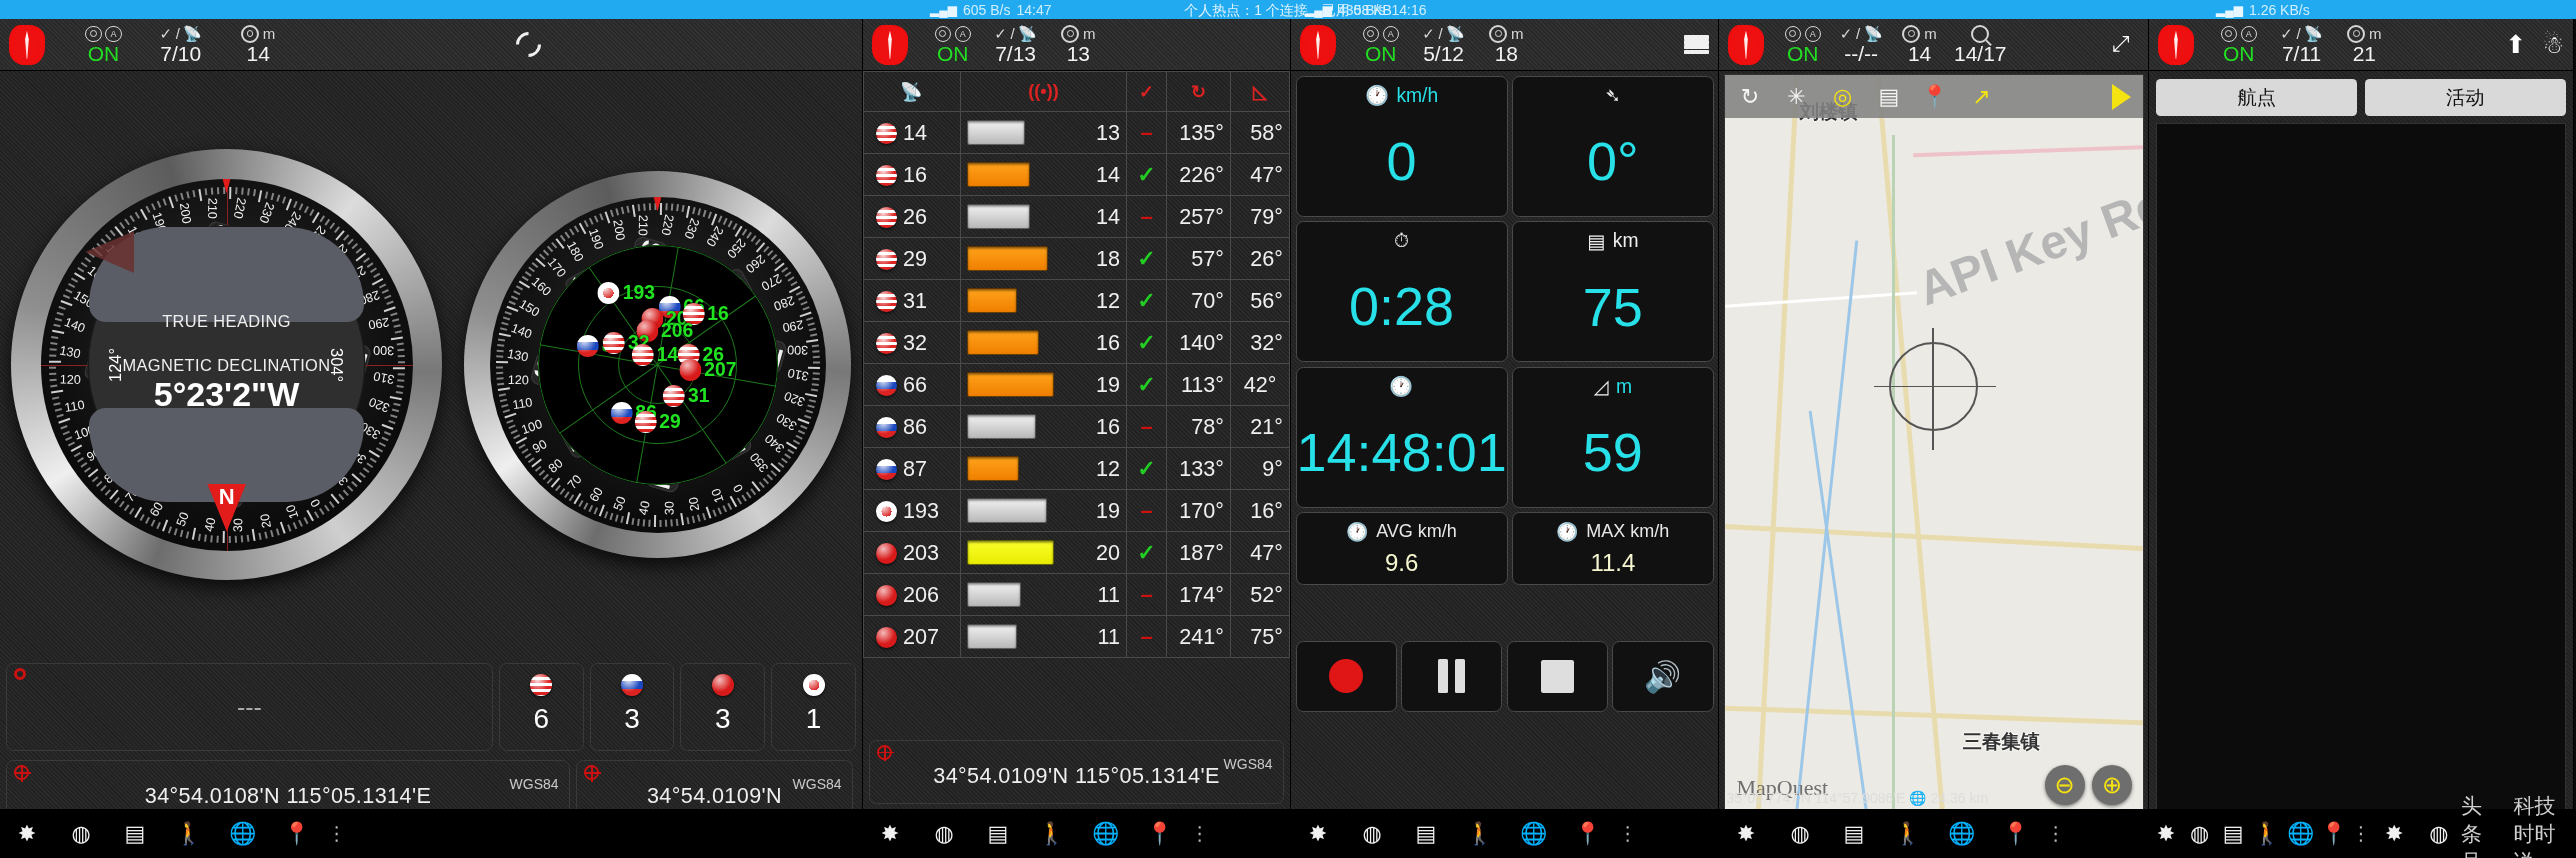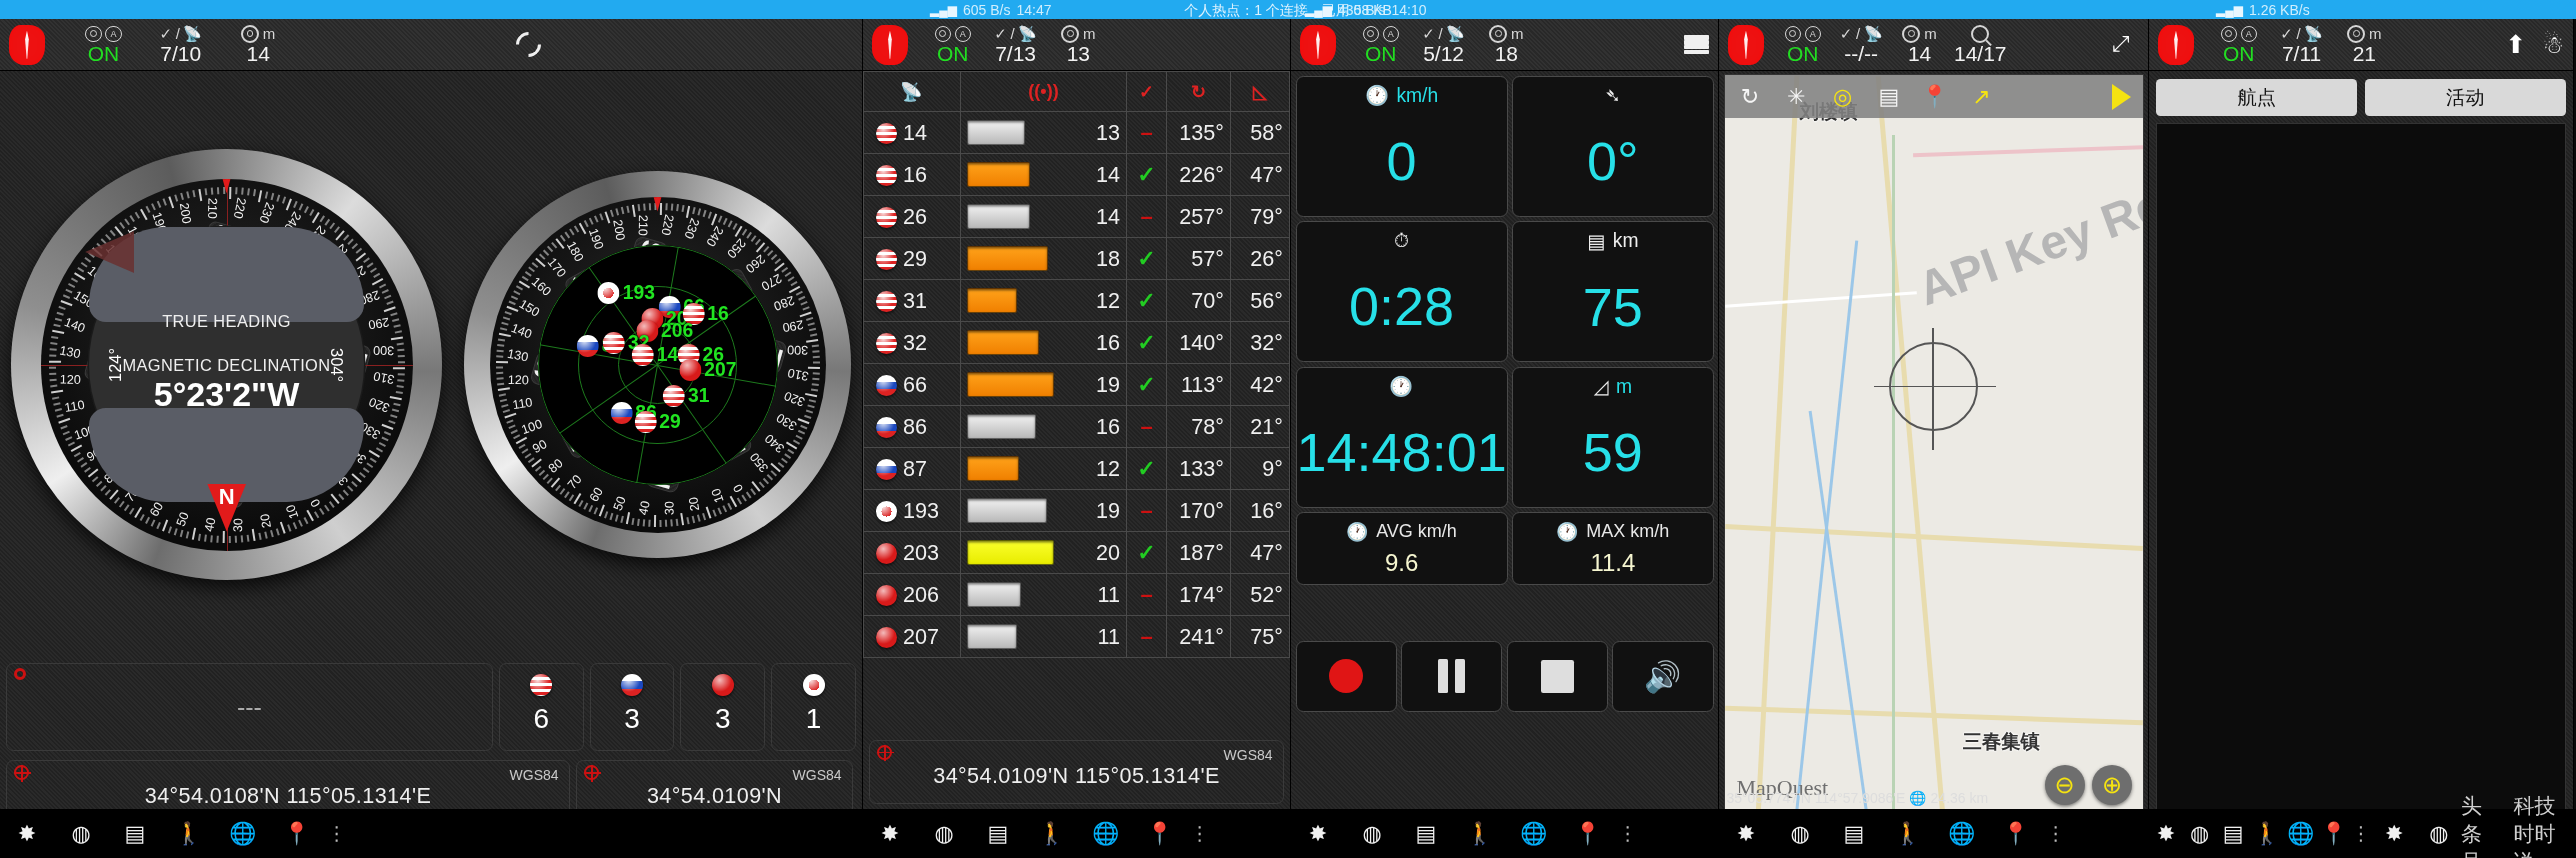--- a/index.html
+++ b/index.html
@@ -118,21 +118,21 @@
   .cardrow { display:flex; gap:6px; padding:4.5px 6px; }
   .card { background-color:#232323;
     background-image:repeating-linear-gradient(45deg, rgba(255,255,255,.03) 0 1.5px, rgba(0,0,0,.05) 1.5px 3px);
     border:0.7px solid #3a3a3a; border-radius:7.4px; position:relative; }
   .card .pin { position:absolute; left:7.4px; top:4.5px; width:12px; height:16.4px; }
   .pin-shape { width:12px; height:12px; border-radius:50% 50% 50% 50%; border:3px solid #cc1111; }
   .globe-ico { width:15px; height:15px; border-radius:50%; border:2.2px solid #cc1111; position:relative; }
   .globe-ico::after { content:""; position:absolute; left:50%; top:-2.2px; margin-left:-0.7px; width:1.5px; height:16.4px; background:#cc1111; }
   .globe-ico::before { content:""; position:absolute; top:50%; left:-2.2px; margin-top:-0.7px; height:1.5px; width:16.4px; background:#cc1111; }
   .dashcell { display:flex; align-items:center; justify-content:center; color:#aaa; font-size:25px; }
-  .wgs { position:absolute; right:10.4px; top:6px; color:#c9c9c9; font-size:14px; }
+  .wgs { position:absolute; right:10.4px; top:15px; color:#c9c9c9; font-size:14px; }
   .coordtext { text-align:center; color:#efefef; font-size:21.6px; padding-top:22px; letter-spacing:0.4px; }
   .satcount { width:98px; height:88px; display:flex; flex-direction:column; align-items:center; justify-content:center; }
   .satcount .satdot { margin-top:-4.5px; }
   .satcount .n { color:#fff; font-size:28px; margin-top:7.4px; }
 
   
   .sattable { width:100%; border-collapse:collapse; table-layout:fixed; }
   .sattable th { height:40px; border:0.7px solid #4a4a4a; color:#d22; font-size:18px; }
   .sattable td { height:42px; border:0.7px solid #4a4a4a; color:#f0f0f0; font-size:21.6px;
     padding:0 6px; }
@@ -219,21 +219,21 @@
   <div class="statusbar">
     <div class="sb-center">个人热点：1 个连接，已用 58 KB</div>
     <div class="sb-seg" style="left:930px">
       <span class="sb-ico">▂▄▆</span>
       <span>605 B/s</span>
       <span>14:47</span>
     </div>
     <div class="sb-seg" style="left:1305px">
       <span class="sb-ico">▂▄▆</span>
       <span>430 B/s</span>
-      <span>14:10</span>
+      <span>14:16</span>
     </div>
     <div class="sb-seg" style="left:2216px">
       <span class="sb-ico">▂▄▆</span>
       <span>1.26 KB/s</span>
     </div>
   </div>
 
   <div class="panel carbon" style="width:863px">
     <div class="toolbar">
       <div class="tb-logo">
@@ -976,21 +976,21 @@
           <tr>
             <td class="flagid"><span class="satdot fl-ru"></span><span>66</span></td>
             <td>
               <div style="display:flex;align-items:center;justify-content:space-between">
                 <div class="bar orange" style="width:57%"></div>
                 <span>19</span>
               </div>
             </td>
             <td style="text-align:center"><span class="tick-ok">✓</span></td>
             <td style="text-align:right">113°</td>
-            <td style="text-align:right">42°</td>
+            <td style="text-align:center">42°</td>
           </tr>
           <tr>
             <td class="flagid"><span class="satdot fl-ru"></span><span>86</span></td>
             <td>
               <div style="display:flex;align-items:center;justify-content:space-between">
                 <div class="bar grey" style="width:45%"></div>
                 <span>16</span>
               </div>
             </td>
             <td style="text-align:center"><span class="tick-no">–</span></td>

